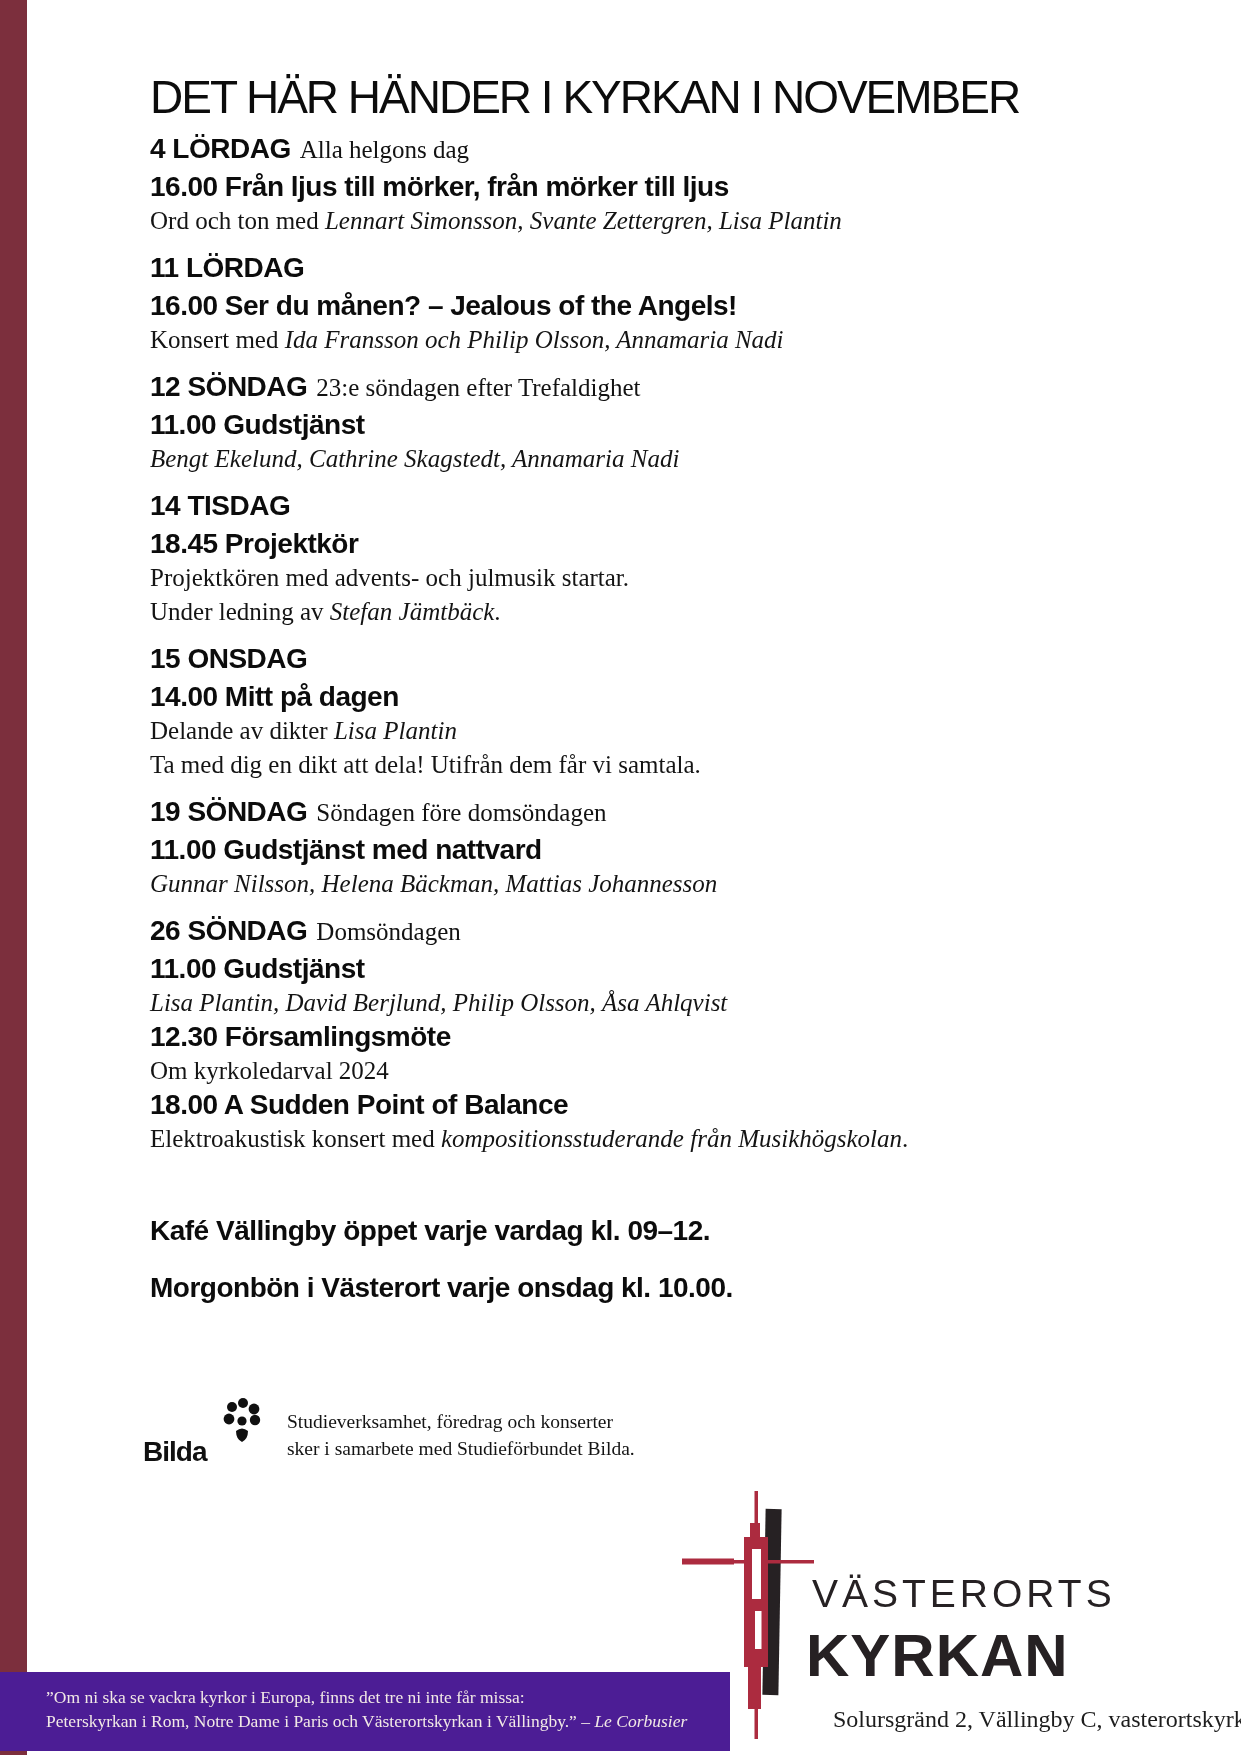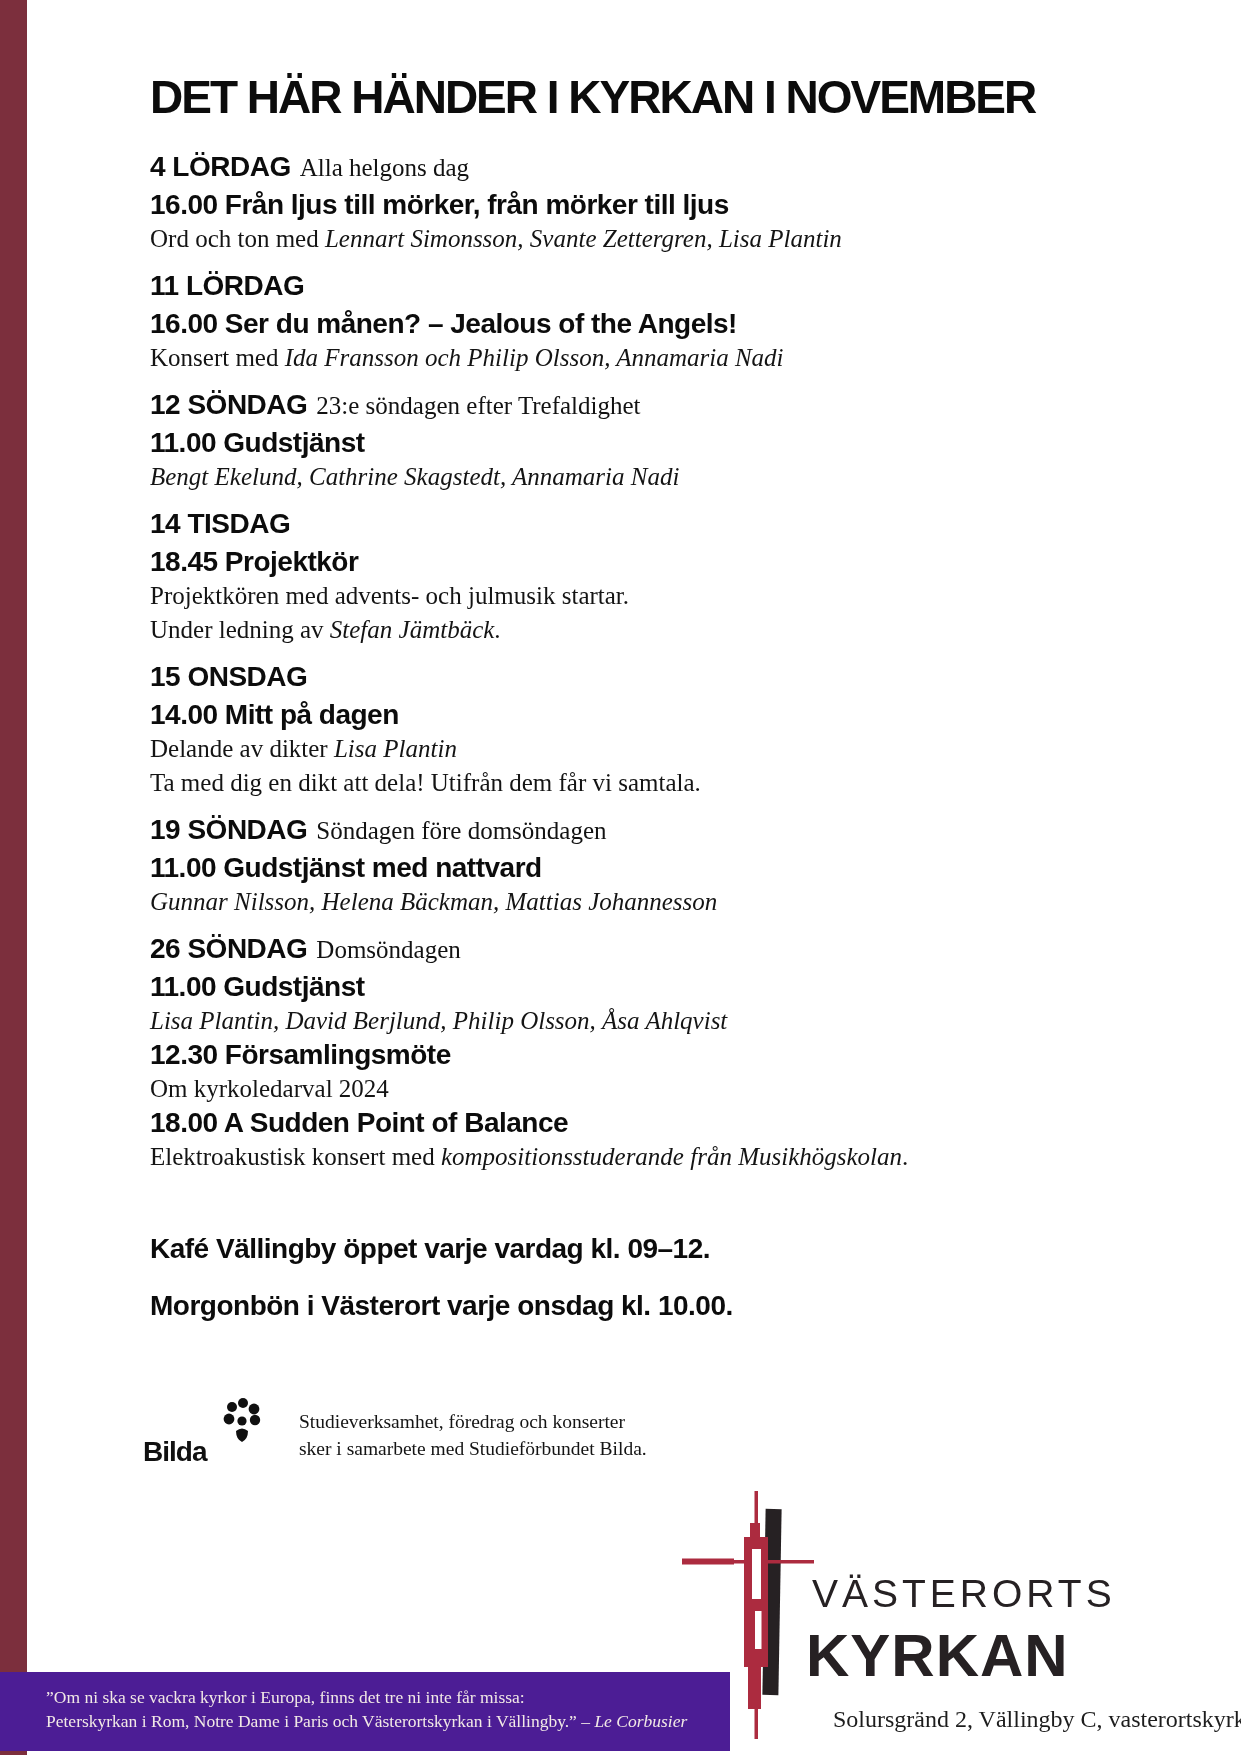--- a/index.html
+++ b/index.html
@@ -3,22 +3,22 @@
 <meta charset="utf-8">
 <style>
   html,body{margin:0;padding:0;background:#ffffff;}
   .page{
     position:relative;width:1241px;height:1755px;background:#ffffff;
     font-family:"Liberation Serif",serif;color:#121212;overflow:hidden;
   }
   .left-strip{position:absolute;left:0;top:0;width:27px;height:1755px;background:#7C2F3D;}
   .content{position:absolute;left:150px;top:70px;width:1020px;}
   .title{
-    font-family:"Liberation Sans",sans-serif;font-weight:700;font-size:46px;
-    letter-spacing:-2px;margin:0 0 26px 0;white-space:nowrap;color:#0c0c0c;
+    font-family:"Liberation Sans",sans-serif;font-weight:400;font-size:46px;
+    letter-spacing:-2px;margin:0 0 8px 0;white-space:nowrap;color:#0c0c0c;
   }
   .event{margin-bottom:13px;}
   .event-line{line-height:34px;white-space:nowrap;}
   .date-head{
     font-family:"Liberation Sans",sans-serif;font-weight:700;font-size:28px;
     letter-spacing:-0.5px;color:#0c0c0c;
   }
   .bold-line{
     font-family:"Liberation Sans",sans-serif;font-weight:700;font-size:28px;
     letter-spacing:-0.5px;color:#0c0c0c;
@@ -32,21 +32,21 @@
   }
   .notice-1{margin-top:58px;}
   .notice-2{margin-top:23px;}
   .bilda{position:absolute;left:143px;top:1398px;display:flex;}
   .bilda-logo{position:relative;width:122px;height:72px;flex:0 0 auto;}
   .bilda-word{
     position:absolute;left:0;bottom:2px;
     font-family:"Liberation Sans",sans-serif;font-weight:700;font-size:28px;letter-spacing:-1px;color:#101010;
   }
   .bilda-dots{position:absolute;right:0;top:0;}
-  .bilda-text{margin-left:34px;font-size:19.5px;line-height:27px;padding-top:10px;color:#141414;}
+  .bilda-text{margin-left:22px;font-size:19.5px;line-height:27px;padding-top:10px;color:#141414;}
   .church-logo-cross{position:absolute;left:672px;top:1483px;}
   .church-top{
     position:absolute;left:812px;top:1571px;
     font-family:"Liberation Sans",sans-serif;font-weight:400;font-size:39px;
     letter-spacing:4px;line-height:45px;color:#262123;white-space:nowrap;
   }
   .church-bottom{
     position:absolute;left:806px;top:1613px;
     font-family:"Liberation Sans",sans-serif;font-weight:700;font-size:60px;
     letter-spacing:1px;line-height:86px;color:#262123;white-space:nowrap;

